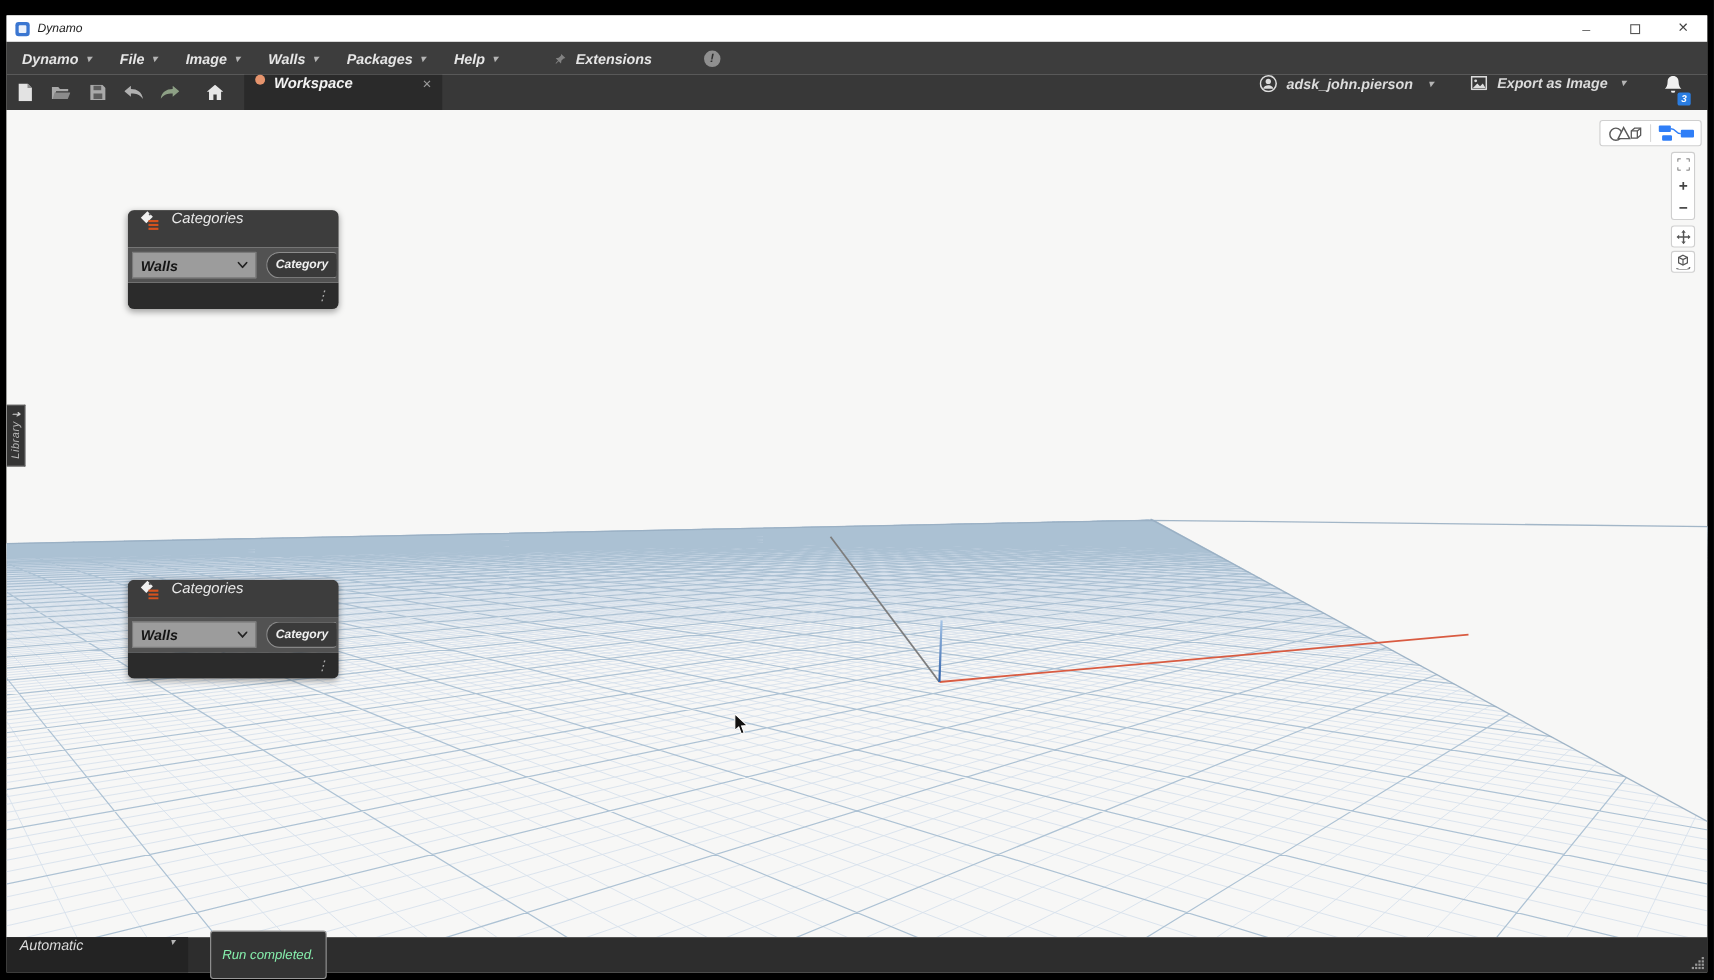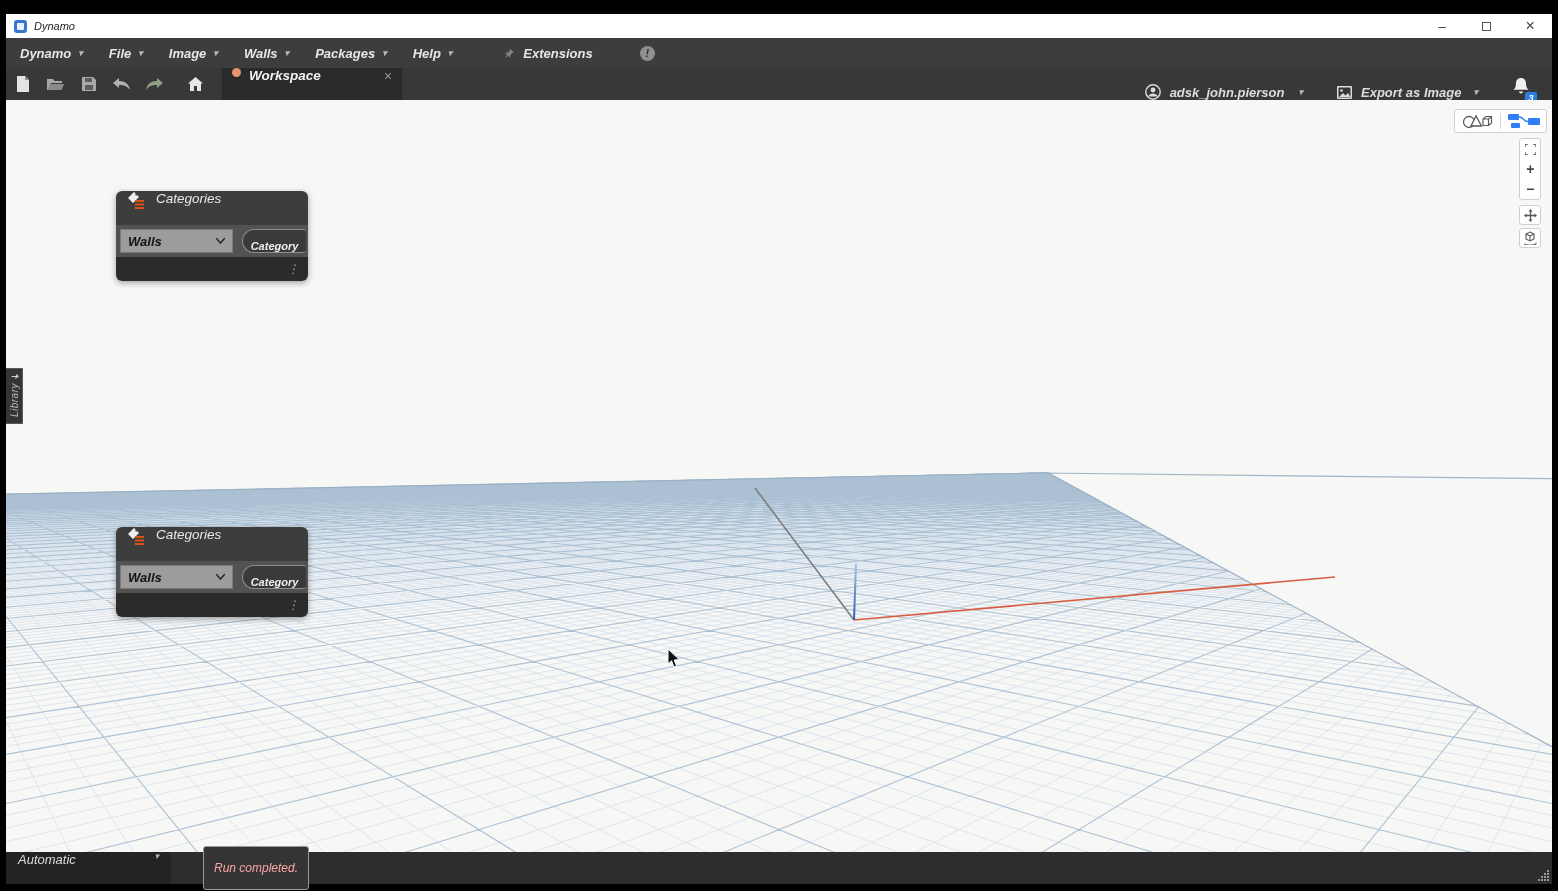--- a/index.html
+++ b/index.html
@@ -35,21 +35,21 @@
                  justify-content:center; margin-left:30px; }
 
   
   .toolbar { height:32px; background:#383838; display:flex; align-items:center; flex:0 0 auto; }
   .tool-btn { width:33px; height:100%; display:flex; align-items:center; justify-content:center; }
   .tab { height:100%; width:180px; margin-left:10px; background:#2a2a2a; display:flex;
          padding:0 10px; }
   .tab-dot { width:9px; height:9px; border-radius:50%; margin-right:8px; }
   .tab-label { color:#f2f2f2; font-size:13.5px; font-weight:700; }
   .tab-close { margin-left:auto; color:#9a9a9a; font-size:14px; }
-  .tb-right { margin-left:auto; display:flex; align-items:flex-end; height:100%; }
+  .tb-right { margin-left:auto; display:flex; align-items:flex-start; height:100%; }
   .tb-group { display:flex; align-items:center; color:#dcdcdc; font-size:13px; font-weight:600;
               margin-right:34px; }
   .tb-group svg { margin-right:9px; }
   .bell-wrap { position:relative; margin-right:22px; }
   .badge { position:absolute; right:-7px; bottom:-4px; min-width:12px; height:12px;
            border-radius:2px; color:#fff; font-size:9px; font-weight:700; display:flex;
            align-items:center; justify-content:center; padding:0 2px; }
 
   
   .canvas { position:relative; flex:1 1 auto; background:#f7f7f6; overflow:hidden; }
@@ -69,21 +69,21 @@
   .node-header { height:34px; background:#3d3d3d; display:flex; 
                  padding:0 10px; }
   .node-title { color:#eaeaea; font-size:13.5px; margin-left:10px; }
   .node-mid { height:32px; background:#525252; position:relative; }
   .node-dd { position:absolute; left:4px; top:4px; width:113px; height:24px; background:#9c9c9c;
              border:1px solid #7a7a7a; display:flex; align-items:center; padding:0 7px; }
   .node-dd-label { color:#141414; font-size:13px; font-weight:700; flex:1; }
   .node-port { position:absolute; right:2px; top:4px; width:64px; height:24px; background:#3a3a3a;
                border:1px solid #8d8d8d; border-right:none; border-radius:12px 3px 3px 12px;
                color:#f0f0f0; font-size:11px; font-weight:700; display:flex;
-               align-items:flex-end; justify-content:center; }
+               align-items:center; justify-content:center; }
   .node-footer { height:24px; background:#2b2b2b; display:flex; align-items:center;
                  justify-content:flex-end; padding-right:9px; }
   .kebab { color:#ababab; font-size:12px; letter-spacing:0; line-height:1; }
 
   
   .view-toggle { position:absolute; right:5px; top:9px; height:24px; background:#fff;
                  border:1px solid #cfcfcf; border-radius:3px; display:flex; align-items:center; }
   .vt-seg { width:45px; height:100%; display:flex; align-items:center; justify-content:center; }
   .vt-div { width:1px; height:16px; background:#d8d8d8; }
   .zoom-stack { position:absolute; right:11px; top:38px; width:22px; background:#fff;
@@ -94,21 +94,21 @@
   .float-btn { position:absolute; right:11px; width:22px; height:20px; background:#fff;
                border:1px solid #cfcfcf; border-radius:3px; display:flex; align-items:center;
                justify-content:center; }
 
   
   .statusbar { height:32px; background:#2d2d2d; display:flex; align-items:center;
                flex:0 0 auto; position:relative; }
   .run-select { width:165px; height:100%; background:#232323; display:flex; 
                 padding:0 12px; color:#dcdcdc; font-size:13px; }
   .run-select .caret { margin-left:auto; }
-  .run-status { margin-left:32px; border:1px solid #989898; border-radius:3px; color:#fca5a5;
+  .run-status { margin-left:20px; border:1px solid #989898; border-radius:3px; color:#86efac;
                 font-size:12px; padding:14px 10px; background:#343434; }
   .grip { position:absolute; right:2px; bottom:2px; }
 </style>
 </head>
 <body>
 
 <div class="window">
 
   <div class="titlebar">
     <span class="app-icon"></span>

